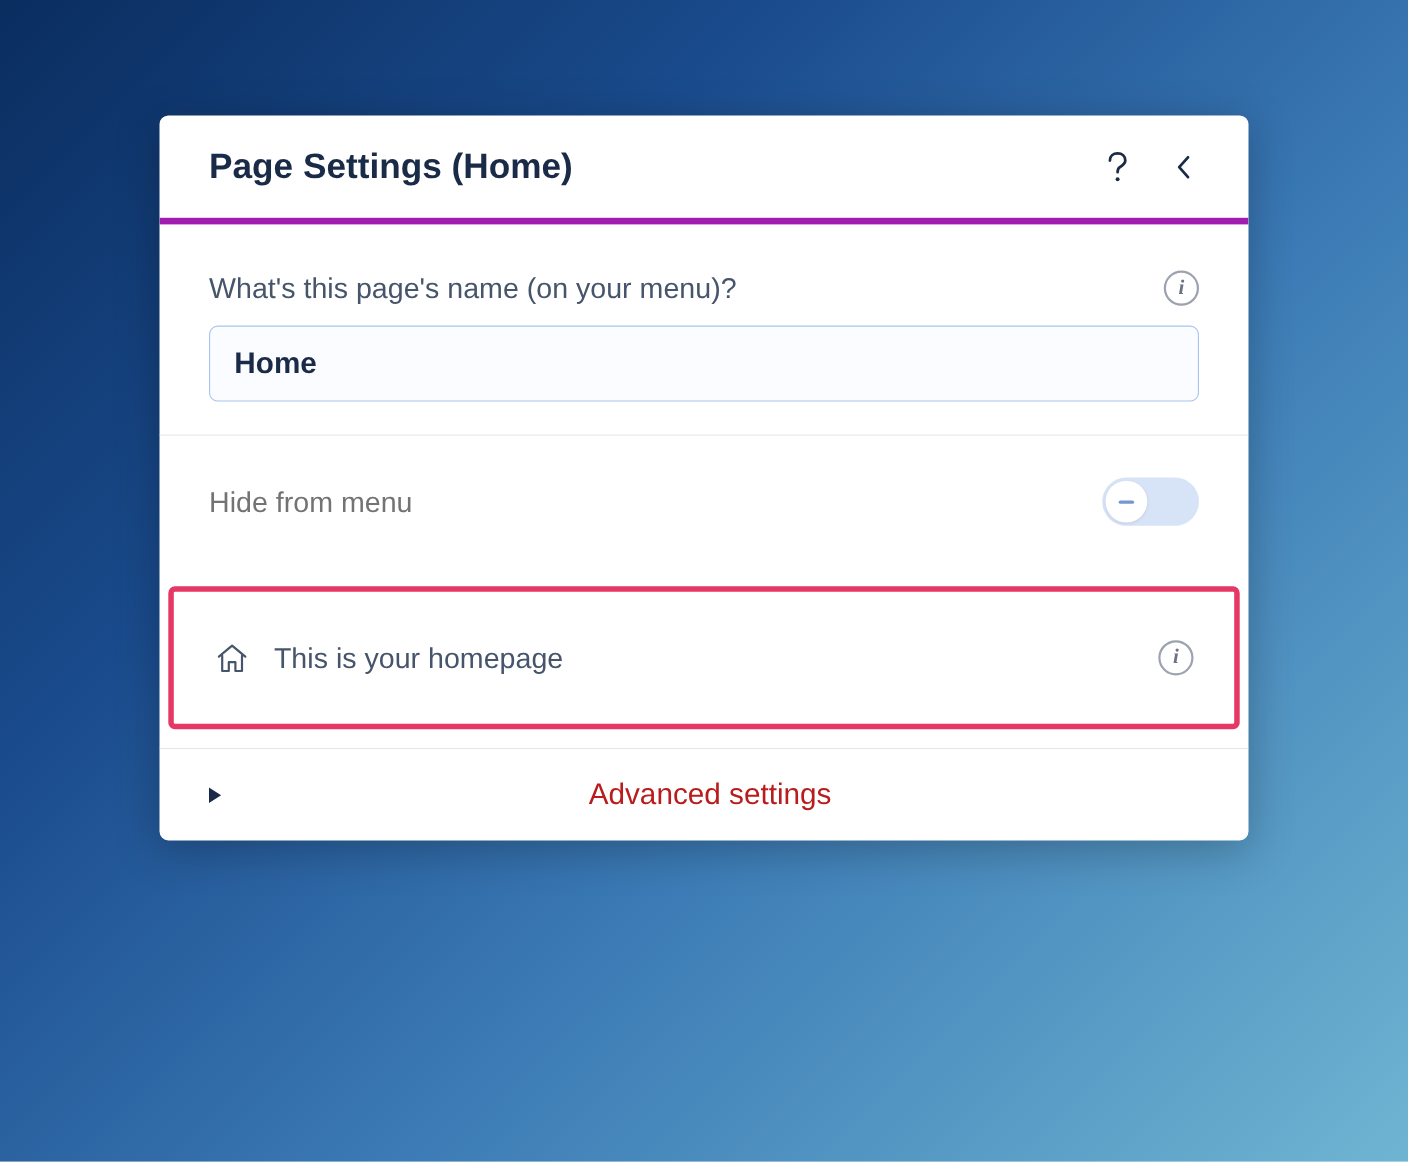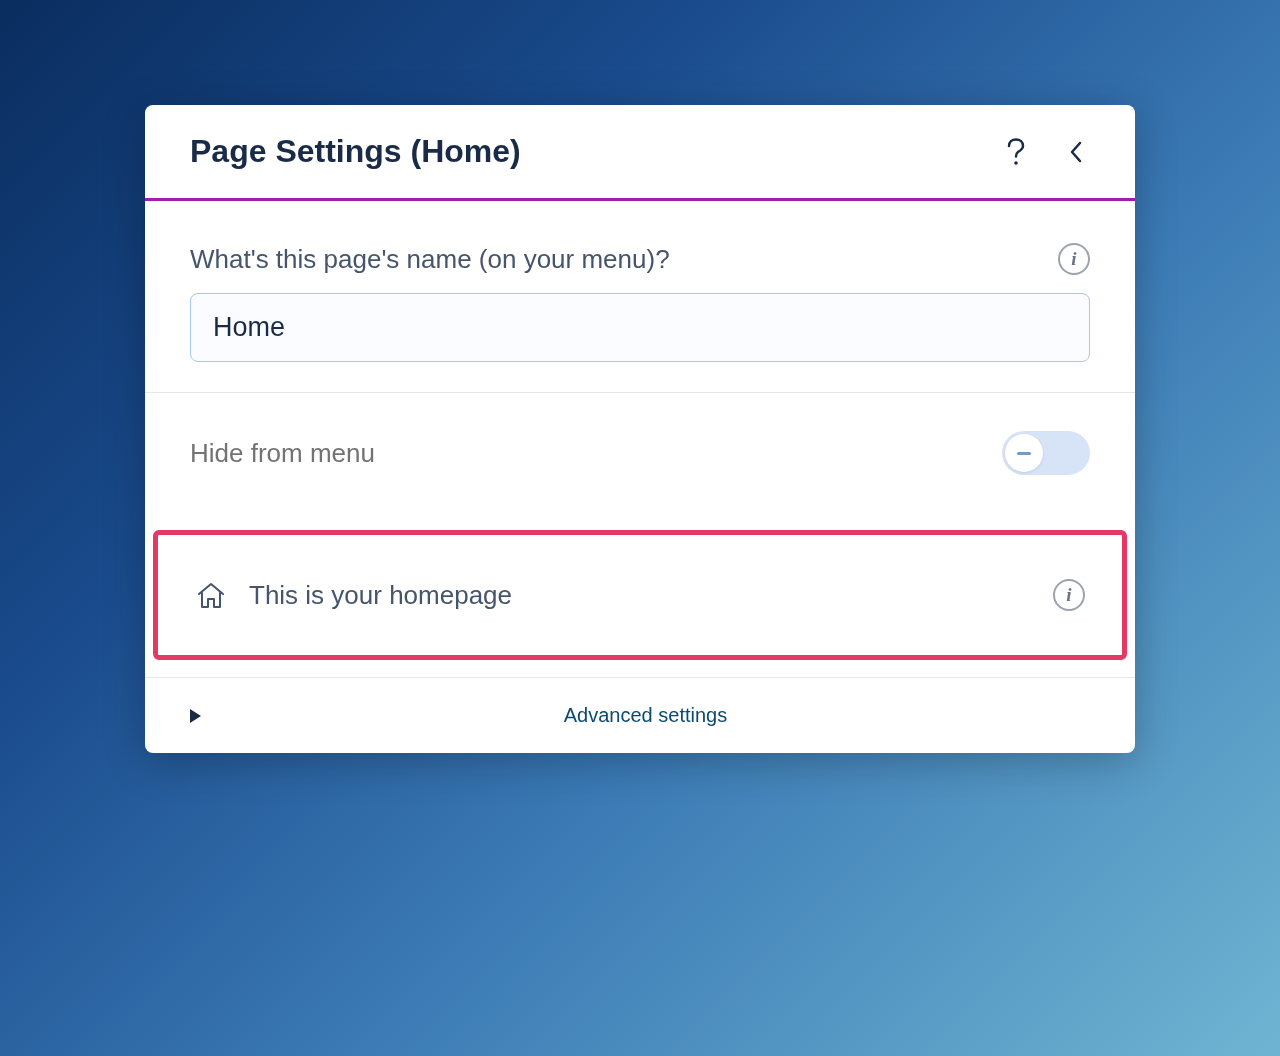--- a/index.html
+++ b/index.html
@@ -24,21 +24,21 @@
       background: #ffffff;
       border-radius: 8px;
       box-shadow: 0 8px 40px rgba(0, 0, 0, 0.25);
       overflow: hidden;
     }
     
     .header {
       display: flex;
       justify-content: space-between;
       padding: 28px 45px;
-      border-bottom: 3px solid #a21caf;
+      border-bottom: 6px solid #a21caf;
     }
     
     .header-title {
       font-size: 32px;
       font-weight: 700;
       color: #1a2b47;
     }
     
     .header-actions {
       display: flex;
@@ -123,20 +123,21 @@
     
     .text-input {
       width: 100%;
       padding: 18px 22px;
       font-size: 27px;
       color: #1a2b47;
       border: 1px solid #a8c4f0;
       border-radius: 8px;
       outline: none;
       background: #fafcff;
+      font-weight: bold;
     }
     
     .toggle-section {
       padding: 38px 45px;
       display: flex;
       align-items: center;
       justify-content: space-between;
     }
     
     .toggle-label {
@@ -209,22 +210,22 @@
     
     .expand-triangle {
       width: 0;
       height: 0;
       border-left: 11px solid #1a2b47;
       border-top: 7px solid transparent;
       border-bottom: 7px solid transparent;
     }
     
     .advanced-label {
-      font-size: 20px;
-      color: #0c4a6e;
+      font-size: 27px;
+      color: #b91c1c;
       flex: 1;
       text-align: center;
     }
   </style>
 </head>
 <body>
 
 <div class="panel">
 
   <div class="header">

